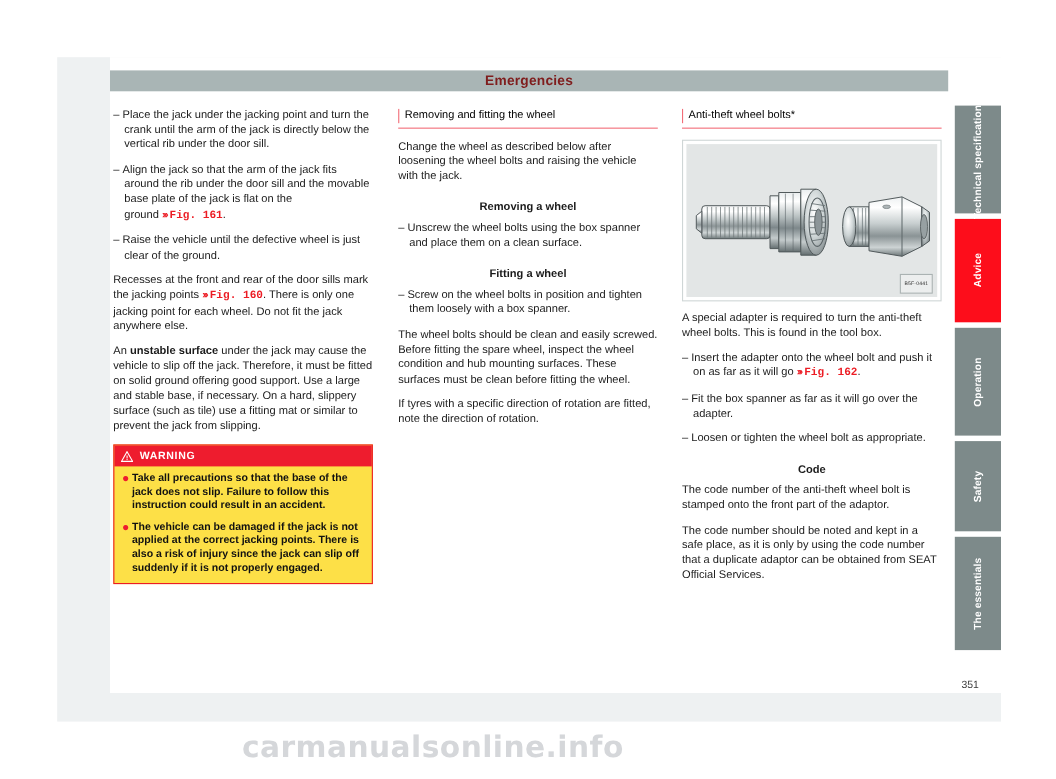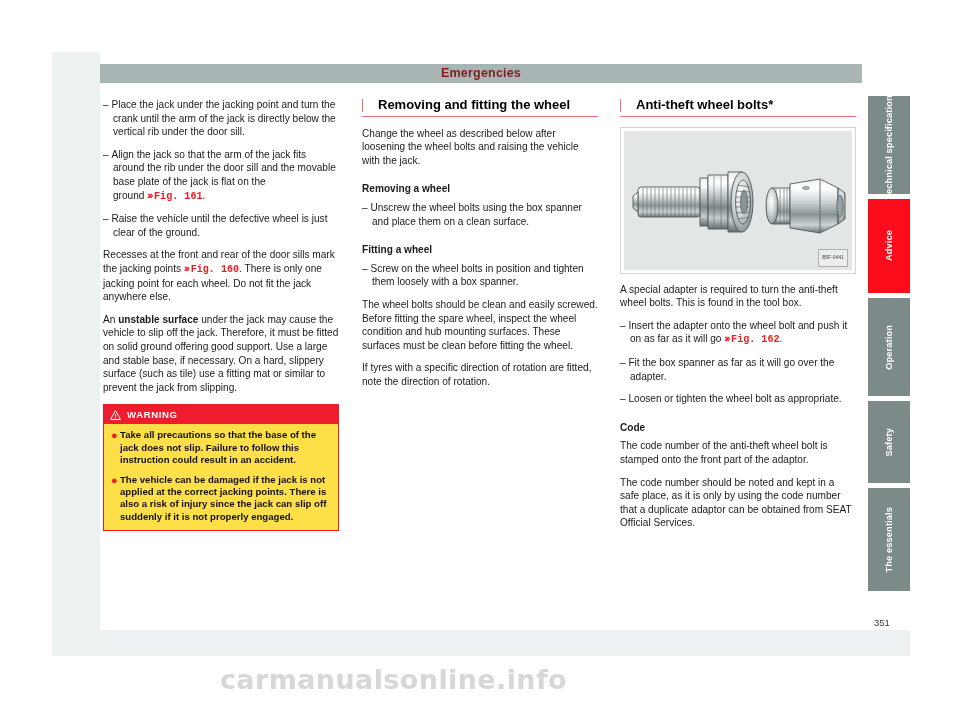--- a/index.html
+++ b/index.html
@@ -69,44 +69,45 @@
     margin: 0 0 9px 0;
     padding-left: 10px;
     text-indent: -10px;
   }
   .dash-item .body { display: inline; }
 
   .subhead {
     font-weight: bold;
     margin: 15px 0 5px 0;
     font-size: 10.1px;
+    text-align: center;
   }
 
   b, strong { font-weight: bold; }
 
   .xref {
     color: #ec1c24;
     font-weight: bold;
     white-space: nowrap;
     font-family: Liberation Mono, monospace;
   }
   .chev {
     color: #ec1c24;
     font-weight: bold;
     letter-spacing: -2px;
     font-size: 10px;
   }
 
   
   .section-head {
     position: relative;
-    font-size: 13px;
-    font-weight: bold;
+    font-size: 10px;
+    font-weight: normal;
     color: #000;
-    padding: 0 0 4px 16px;
+    padding: 0 0 4px 6px;
     margin: 0 0 10px 0;
     border-bottom: 1.3px solid #f26d78;
   }
   .section-head::before {
     content: "";
     position: absolute;
     left: 0; top: 1px; bottom: 4px;
     width: 1.3px;
     background: #f26d78;
   }

